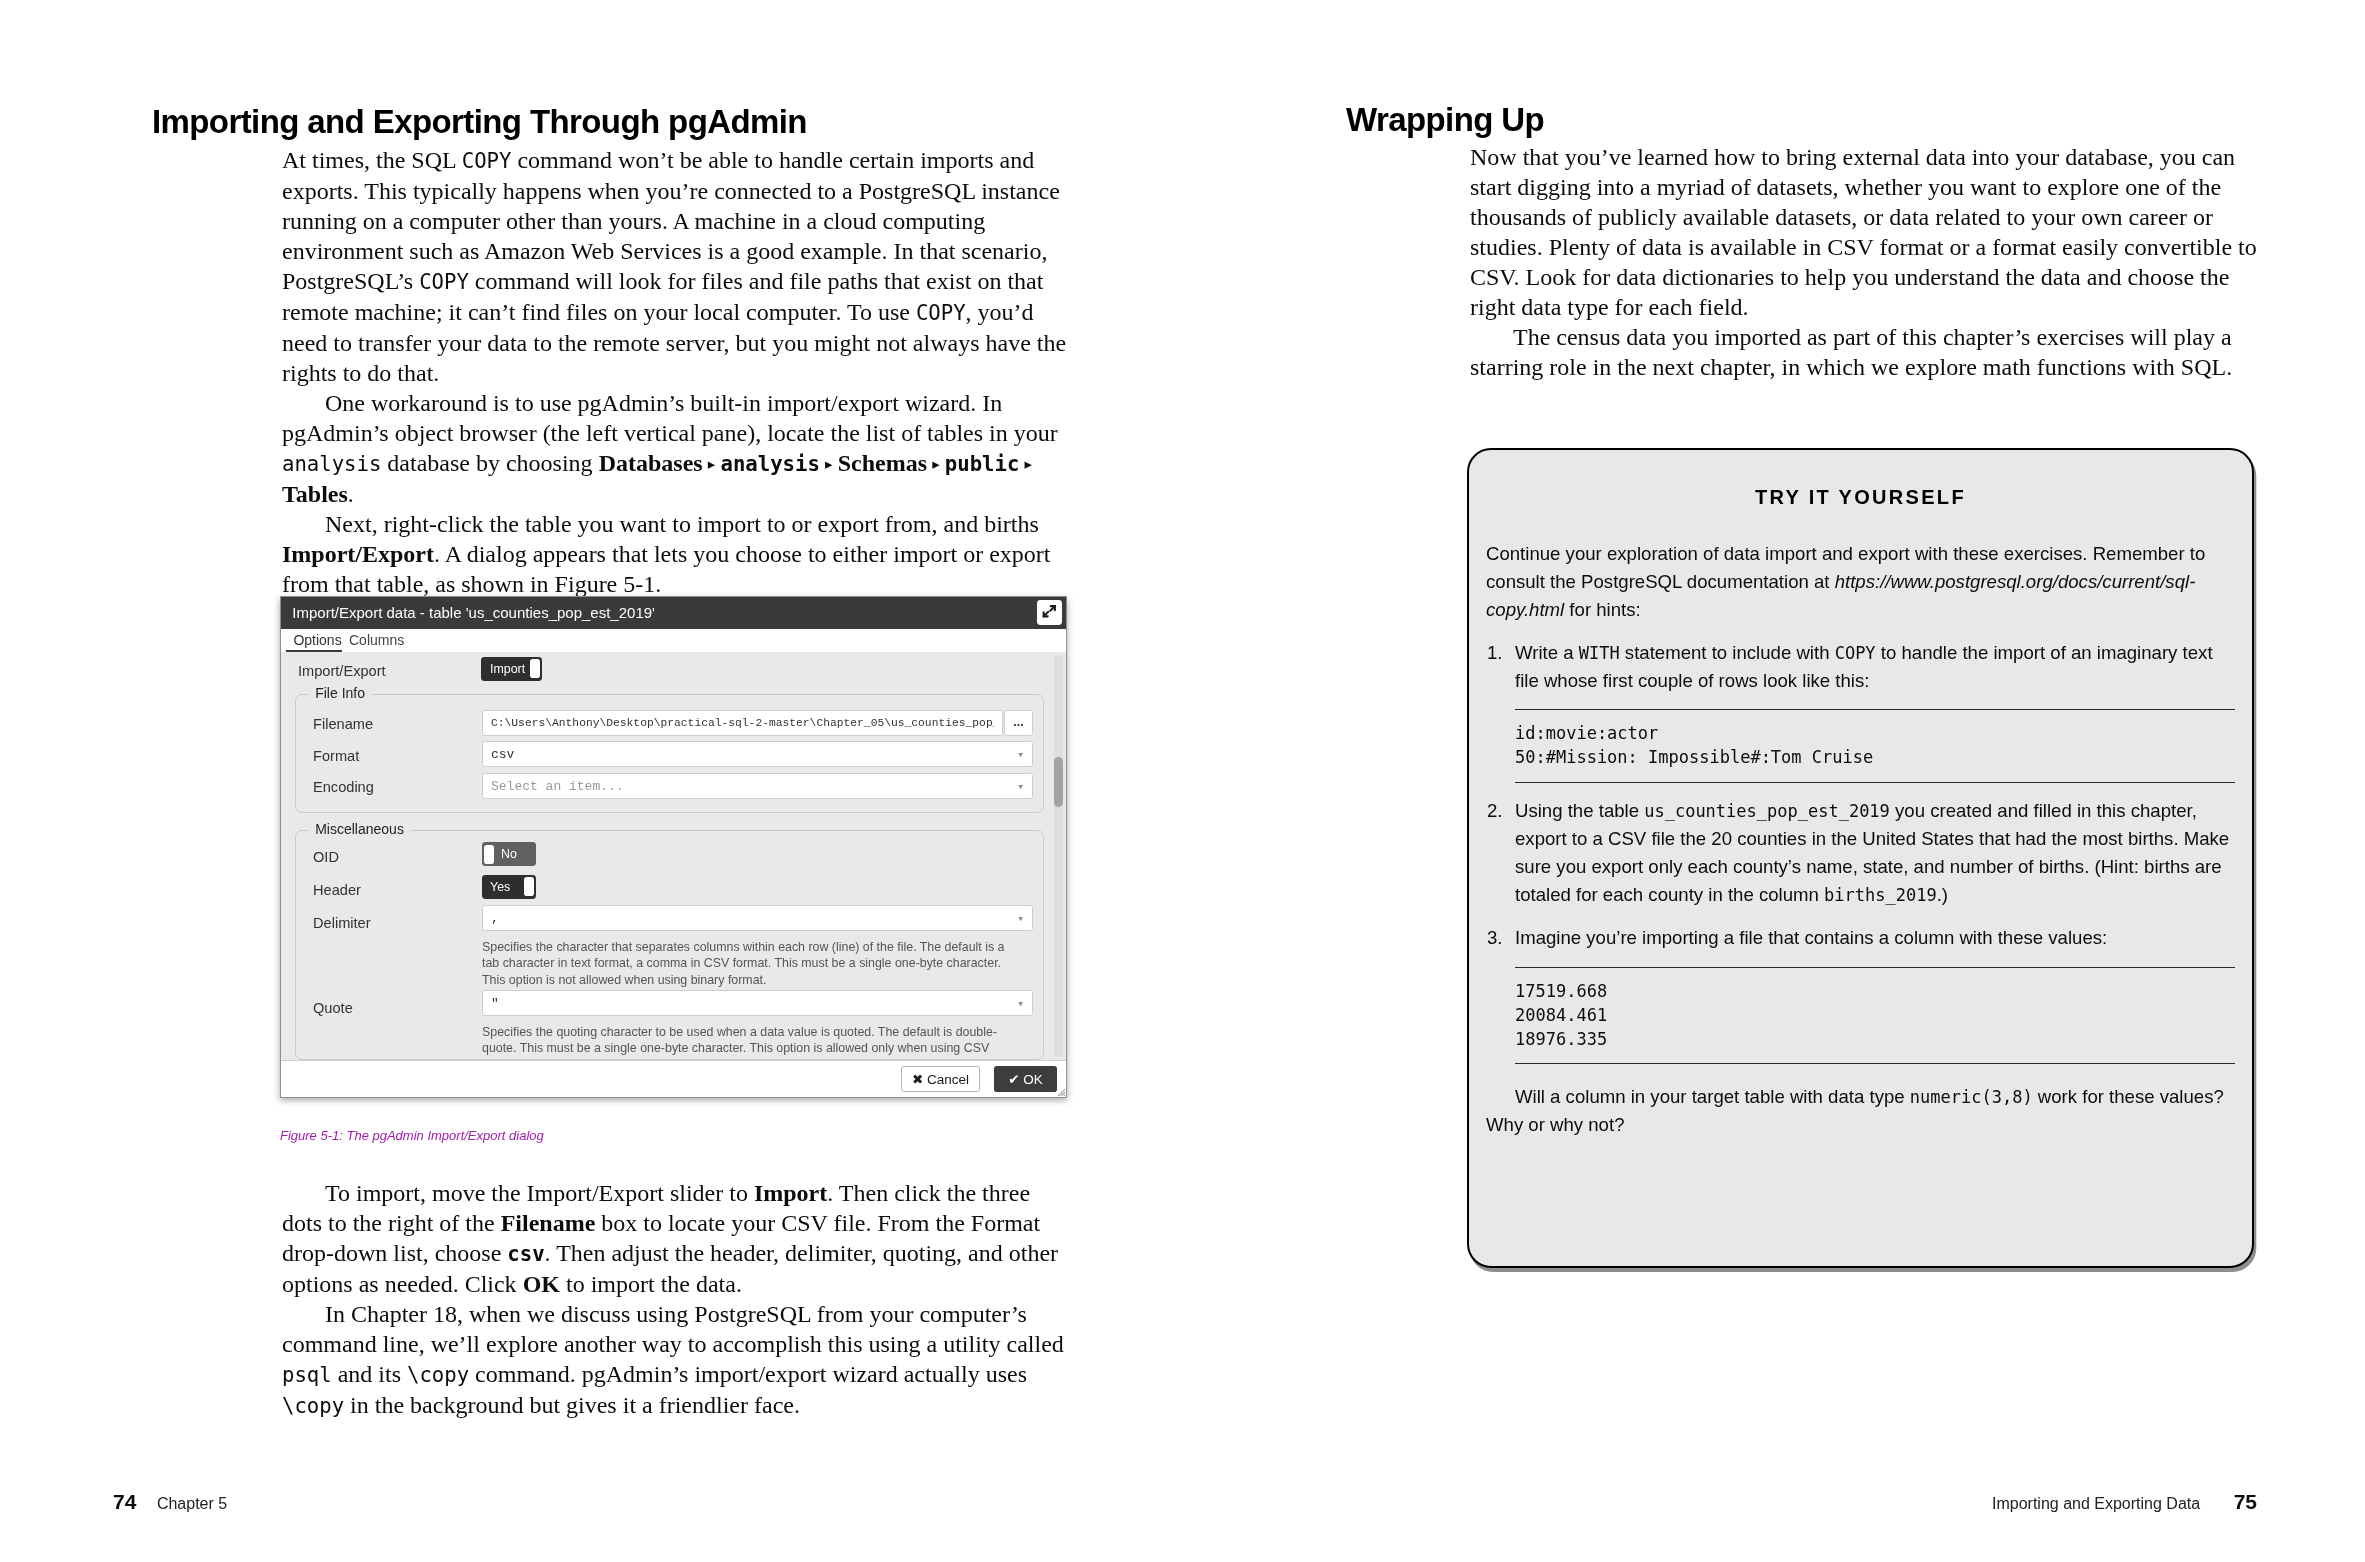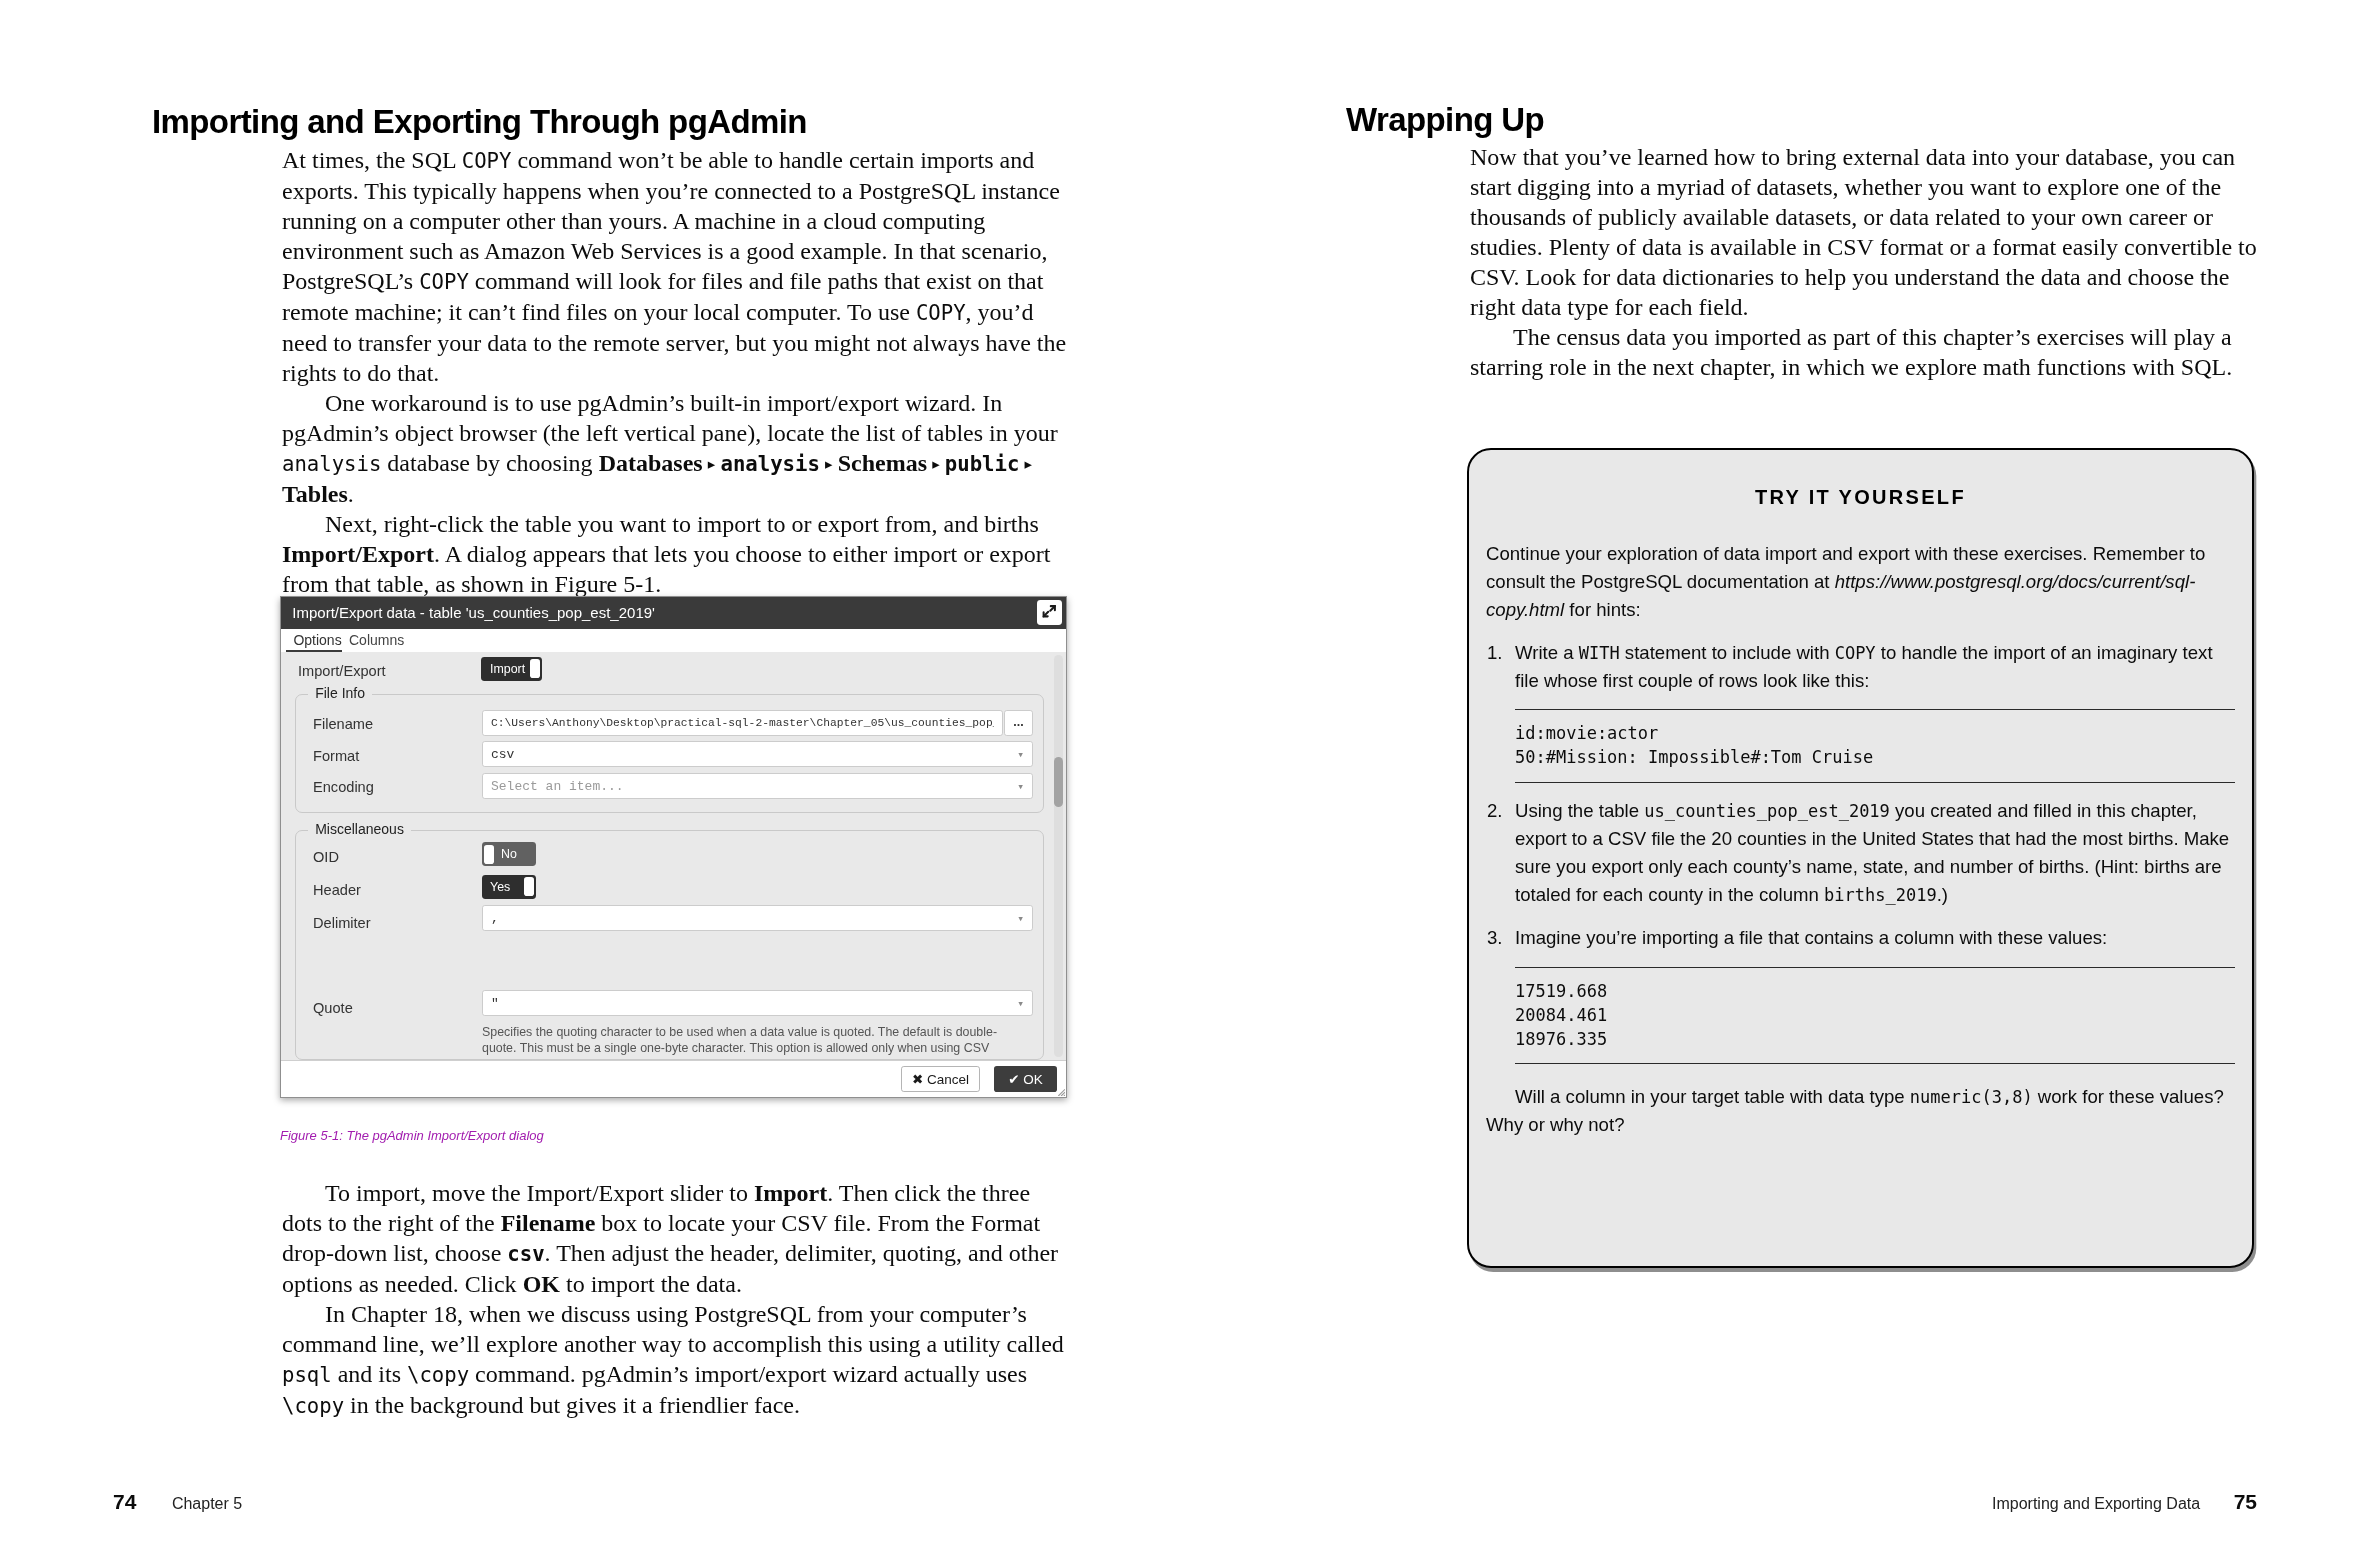--- a/index.html
+++ b/index.html
@@ -209,20 +209,21 @@
       <span class="fs-label" style="top:51px;">Header</span>
       <div class="toggle toggle-header" style="top:44px;">
         <span class="tlabel">Yes</span>
         <span class="knob"></span>
       </div>
       <span class="fs-label" style="top:84px;">Delimiter</span>
       <div class="ctrl" style="top:74px; width:551px;">
         <span class="val">,</span>
         <span class="caret">▾</span>
       </div>
+      <div class="help" style="top:108px;">Specifies the character that separates columns within each row (line) of the file. The default is a tab character in text format, a comma in CSV format. This must be a single one-byte character. This option is not allowed when using binary format.</div>
       <span class="fs-label" style="top:169px;">Quote</span>
       <div class="ctrl" style="top:159px; width:551px;">
         <span class="val">"</span>
         <span class="caret">▾</span>
       </div>
       <div class="help" style="top:193px;">Specifies the quoting character to be used when a data value is quoted. The default is double-quote. This must be a single one-byte character. This option is allowed only when using CSV format.</div>
     </div>
 
     <div class="sb-track"></div>
     <div class="sb-thumb"></div>
@@ -243,21 +244,21 @@
 
 <div class="figcap" style="left:280px; top:1128px;">Figure 5-1: The pgAdmin Import/Export dialog</div>
 
 <div class="flowcol" style="left:282px; top:1178px; width:789px;">
   <p class="bp ind"><span>To import, move the Import/Export slider to </span><span class="b">Import</span><span>. Then click the three dots to the right of the </span><span class="b">Filename</span><span> box to locate your CSV file. From the Format drop-down list, choose </span><span class="bm">csv</span><span>. Then adjust the header, delimiter, quoting, and other options as needed. Click </span><span class="b">OK</span><span> to import the data.</span></p>
   <p class="bp ind"><span>In Chapter 18, when we discuss using PostgreSQL from your computer’s command line, we’ll explore another way to accomplish this using a utility called </span><span class="mono">psql</span><span> and its </span><span class="mono">\copy</span><span> command. pgAdmin’s import/export wizard actually uses </span><span class="mono">\copy</span><span> in the background but gives it a friendlier face.</span></p>
 </div>
 
 <div class="pgfoot" style="left:113px; top:1490px;">
   <span class="pgnum">74</span>
-  <span class="pglabel" style="margin-left:33px;">Chapter 5</span>
+  <span class="pglabel" style="margin-left:18px;">Chapter 5</span>
 </div>
 
 <h1 class="bookhead" style="left:1346px; top:101px;">Wrapping Up</h1>
 
 <div class="flowcol" style="left:1470px; top:142px; width:787px;">
   <p class="bp"><span>Now that you’ve learned how to bring external data into your database, you can start digging into a myriad of datasets, whether you want to explore one of the thousands of publicly available datasets, or data related to your own career or studies. Plenty of data is available in CSV format or a format easily convertible to CSV. Look for data dictionaries to help you understand the data and choose the right data type for each field.</span></p>
   <p class="bp ind"><span>The census data you imported as part of this chapter’s exercises will play a starring role in the next chapter, in which we explore math functions with SQL.</span></p>
 </div>
 
 <div class="trybox">

